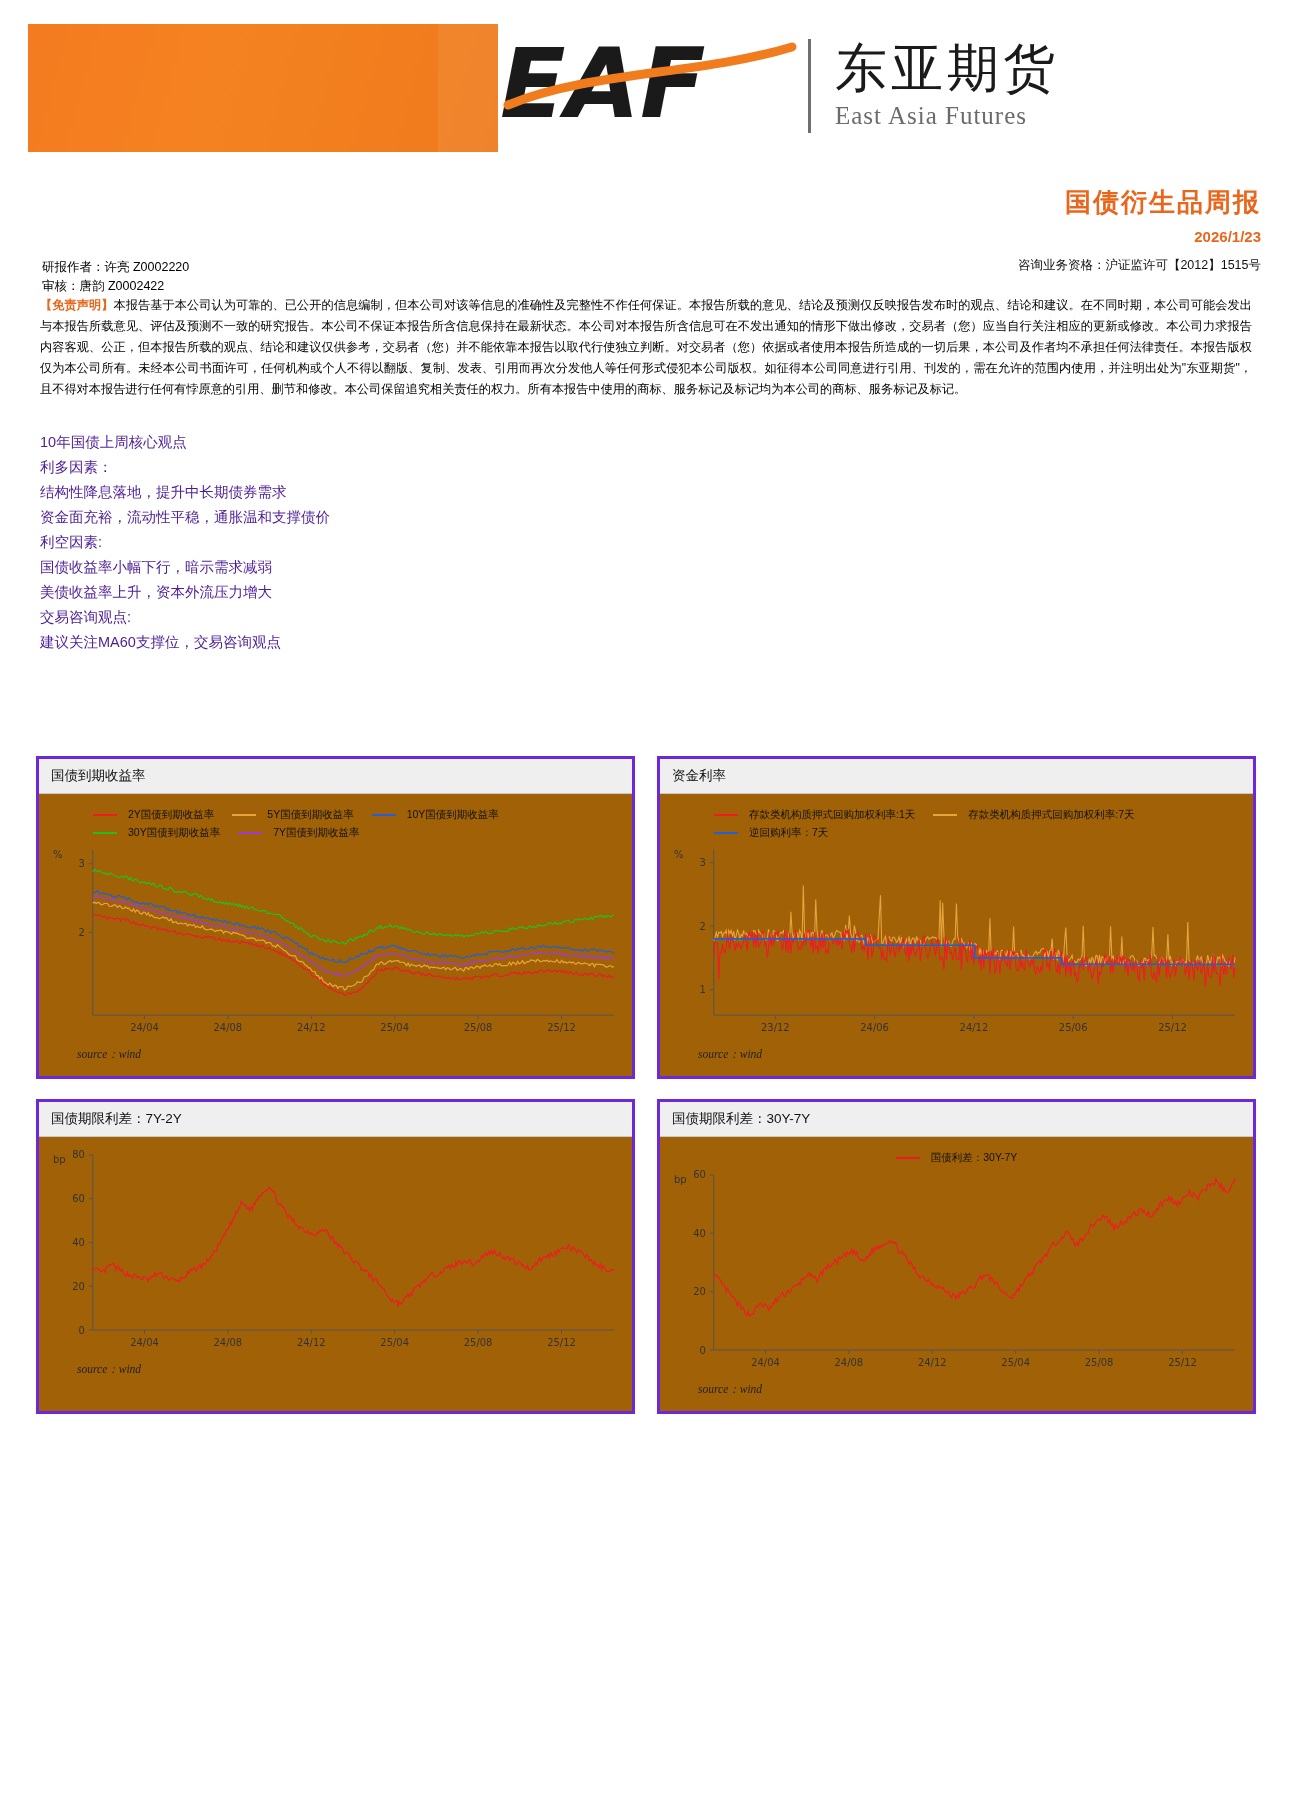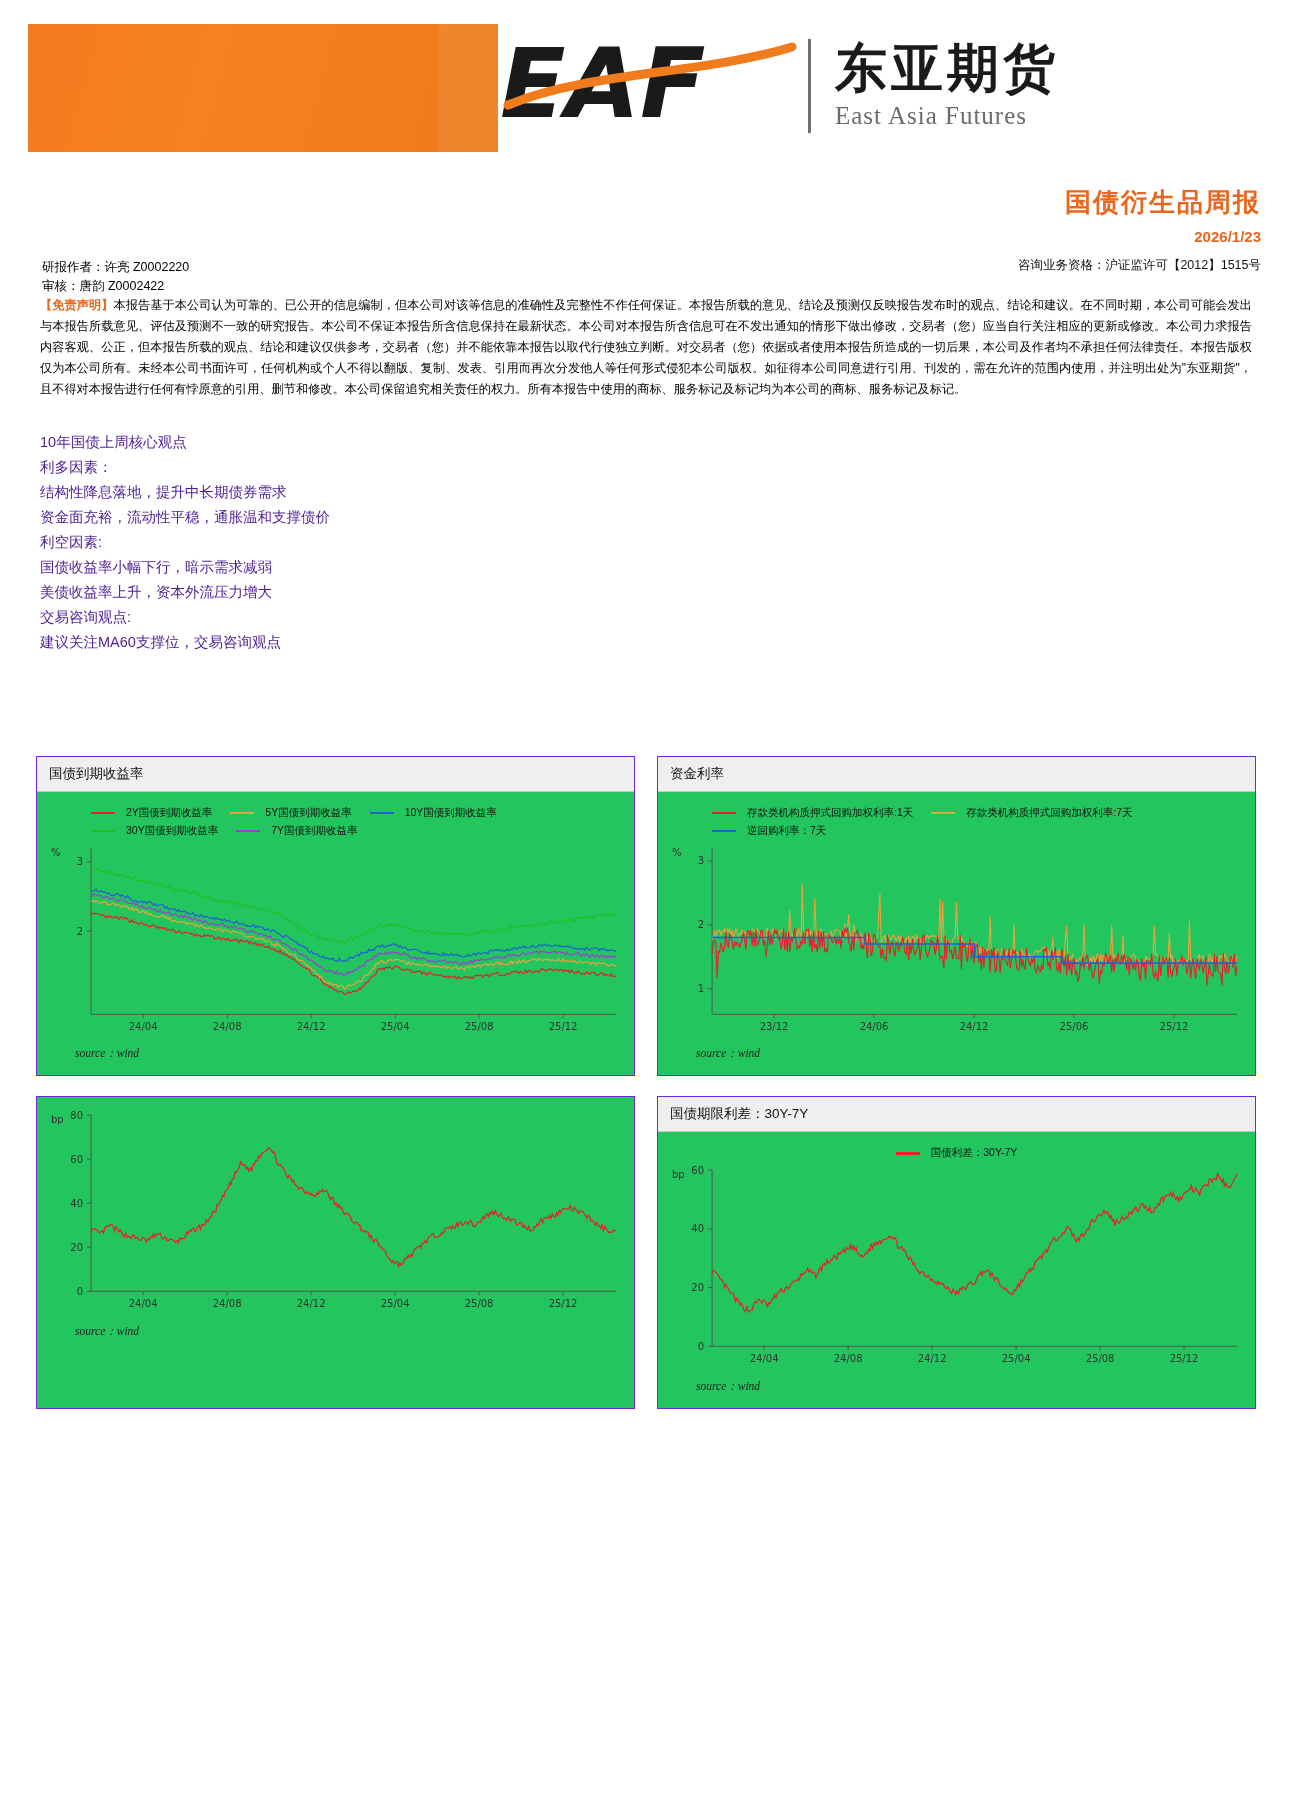--- a/index.html
+++ b/index.html
@@ -58,21 +58,21 @@
   }
   .divider-v {
     width: 3px;
     height: 94px;
     background: #6f6f6f;
     margin: 0 24px 0 8px;
   }
   .cn-name {
     font-family: "DejaVu Sans", sans-serif;
     font-size: 52px;
-    font-weight: bold;
+    font-weight: normal;
     letter-spacing: 4px;
     color: #1a1a1a;
     line-height: 1;
   }
   .en-name {
     font-family: "Liberation Serif", serif;
     font-size: 25px;
     color: #6b6b6b;
     letter-spacing: 1px;
     margin-top: 8px;
@@ -148,22 +148,22 @@
     top: 756px;
     width: 1220px;
   }
   .chart-row {
     display: flex;
     gap: 22px;
     margin-bottom: 20px;
   }
   .chart-card {
     width: 599px;
-    border: 1px solid #6d28d9;
-    background: #22c55e;
+    border: 3px solid #6d28d9;
+    background: #a16207;
     box-sizing: border-box;
   }
   .chart-head {
     background: #efefef;
     border-bottom: 1px solid #c8c8c8;
     padding: 8px 12px;
     font-size: 13.5px;
     color: #111;
   }
   .chart-body {
@@ -345,20 +345,21 @@
               </svg>
           </div>
           <div class="src">source：wind</div>
         </div>
       </div>
     </div>
 
     <div class="chart-row">
 
       <div class="chart-card">
+        <div class="chart-head">国债期限利差：7Y-2Y</div>
         <div class="chart-body">
           <div class="plot-wrap">
             <svg class="plot" id="plot-2" viewBox="0 0 580 210" preserveAspectRatio="none">
                 <line x1="46" y1="8" x2="46" y2="184" stroke="#555" stroke-width="1"></line>
                 <line x1="46" y1="184" x2="570" y2="184" stroke="#555" stroke-width="1"></line>
                 <text x="6" y="16" class="tick-lbl">bp</text>
                 <line x1="42" y1="184" x2="46" y2="184" stroke="#555" stroke-width="1"></line>
                 <text x="38" y="187.5" class="tick-lbl" text-anchor="end">0</text>
                 <line x1="42" y1="140" x2="46" y2="140" stroke="#555" stroke-width="1"></line>
                 <text x="38" y="143.5" class="tick-lbl" text-anchor="end">20</text>

